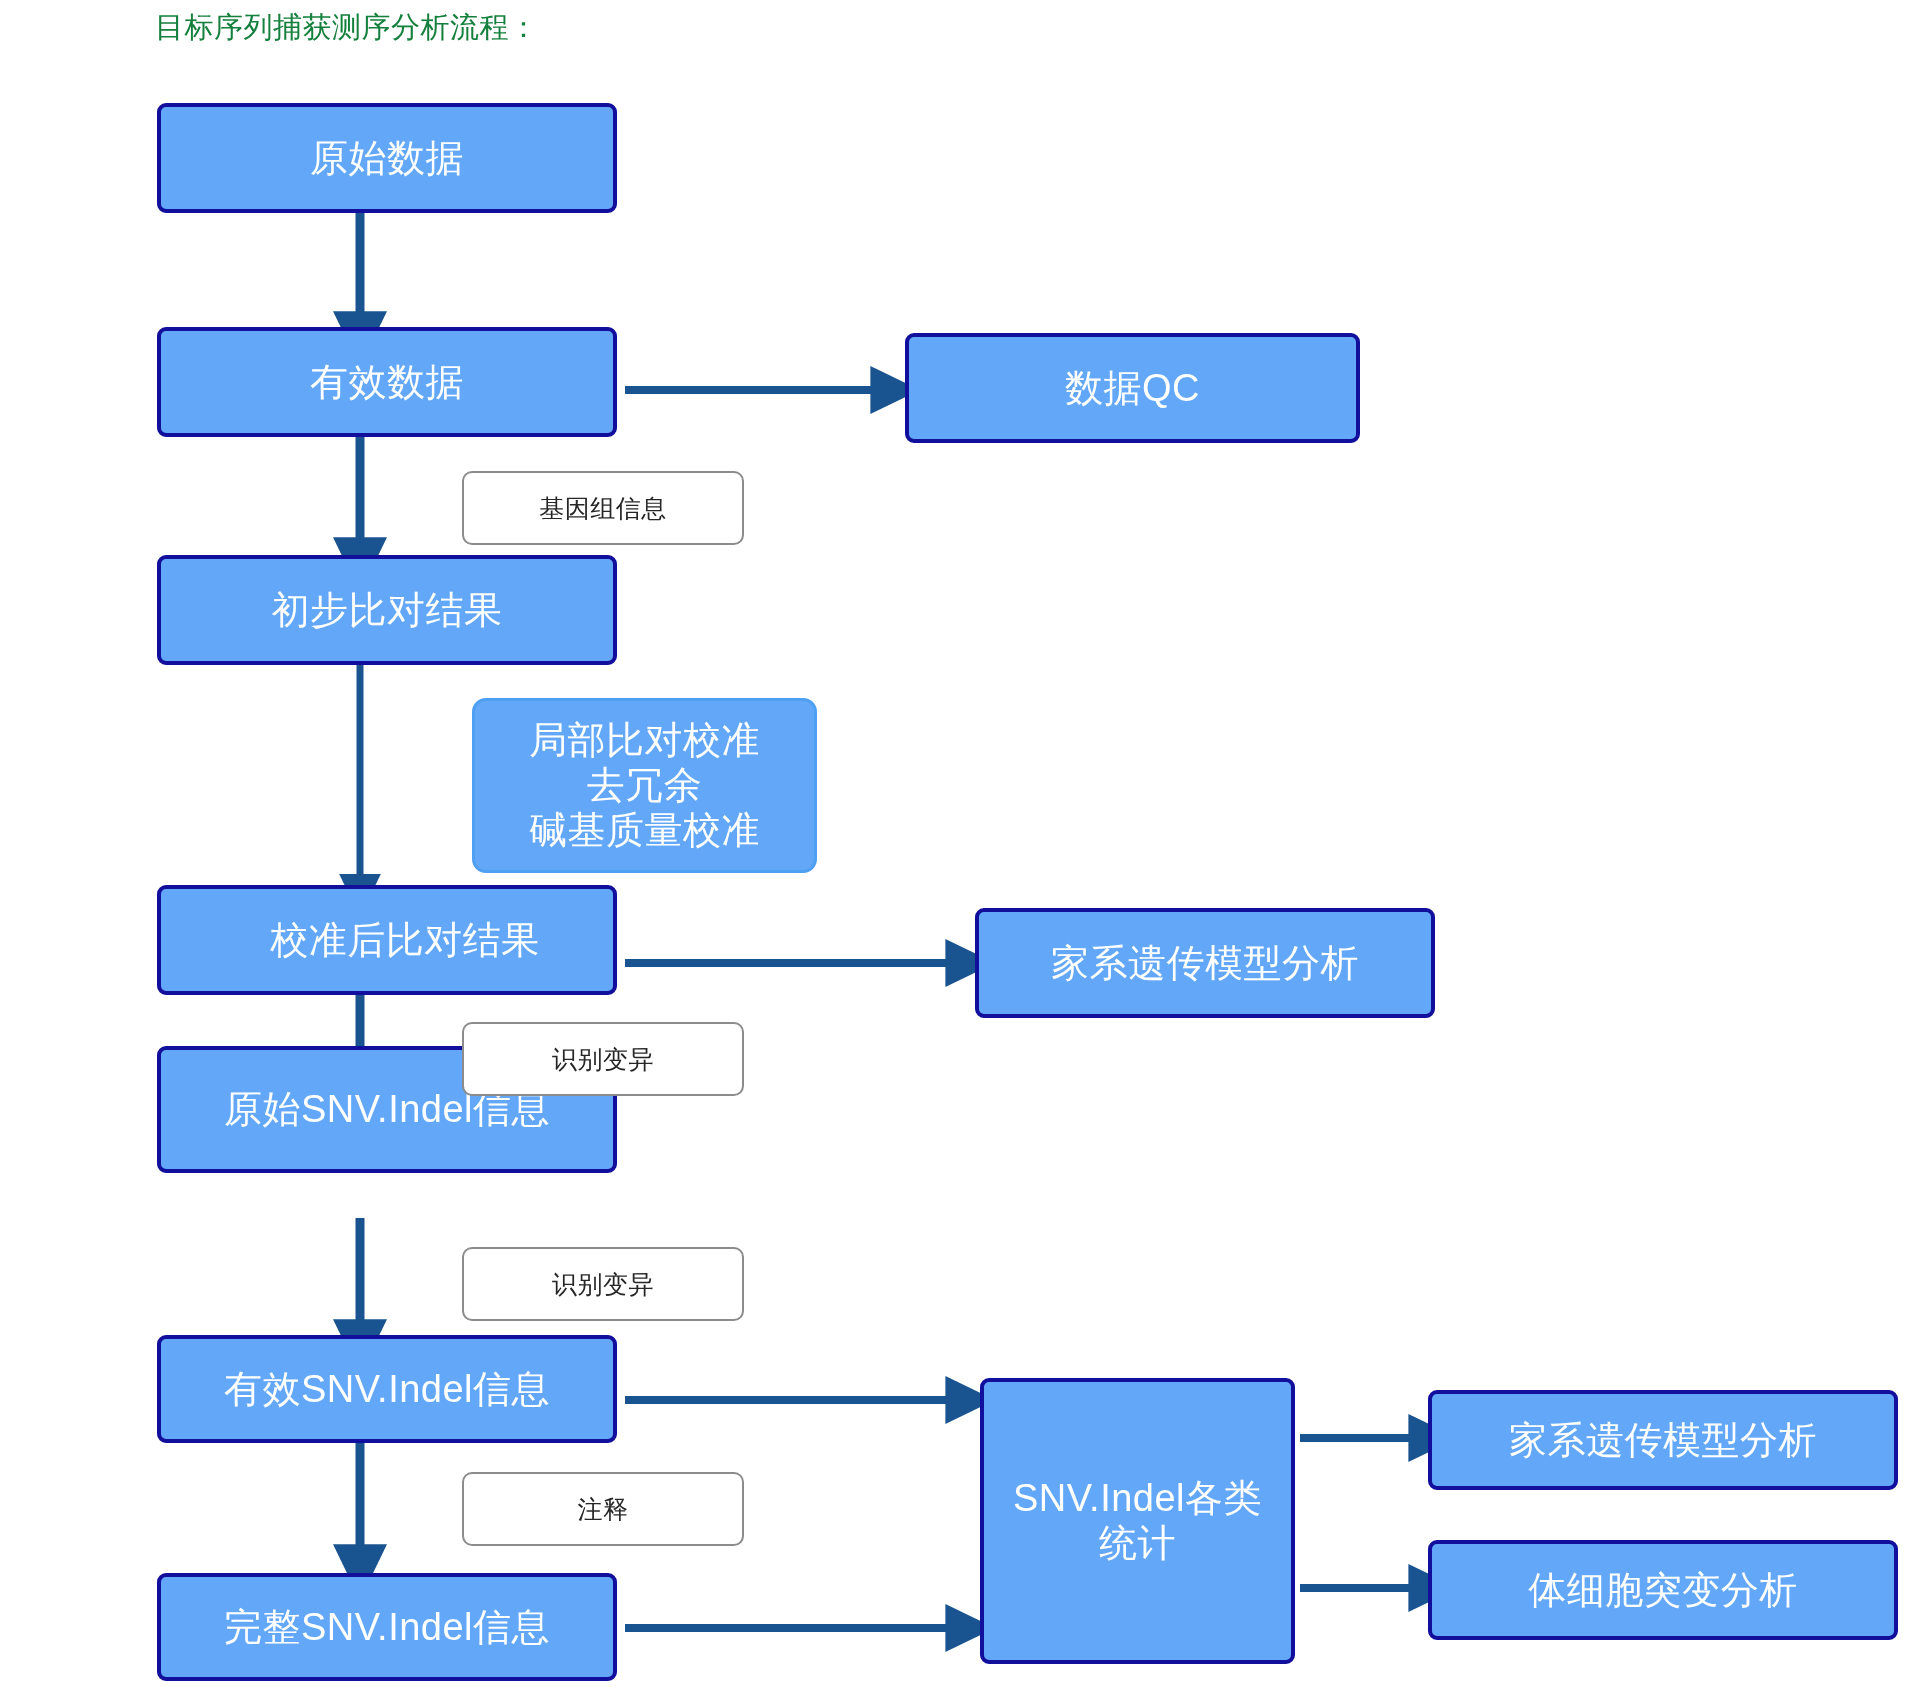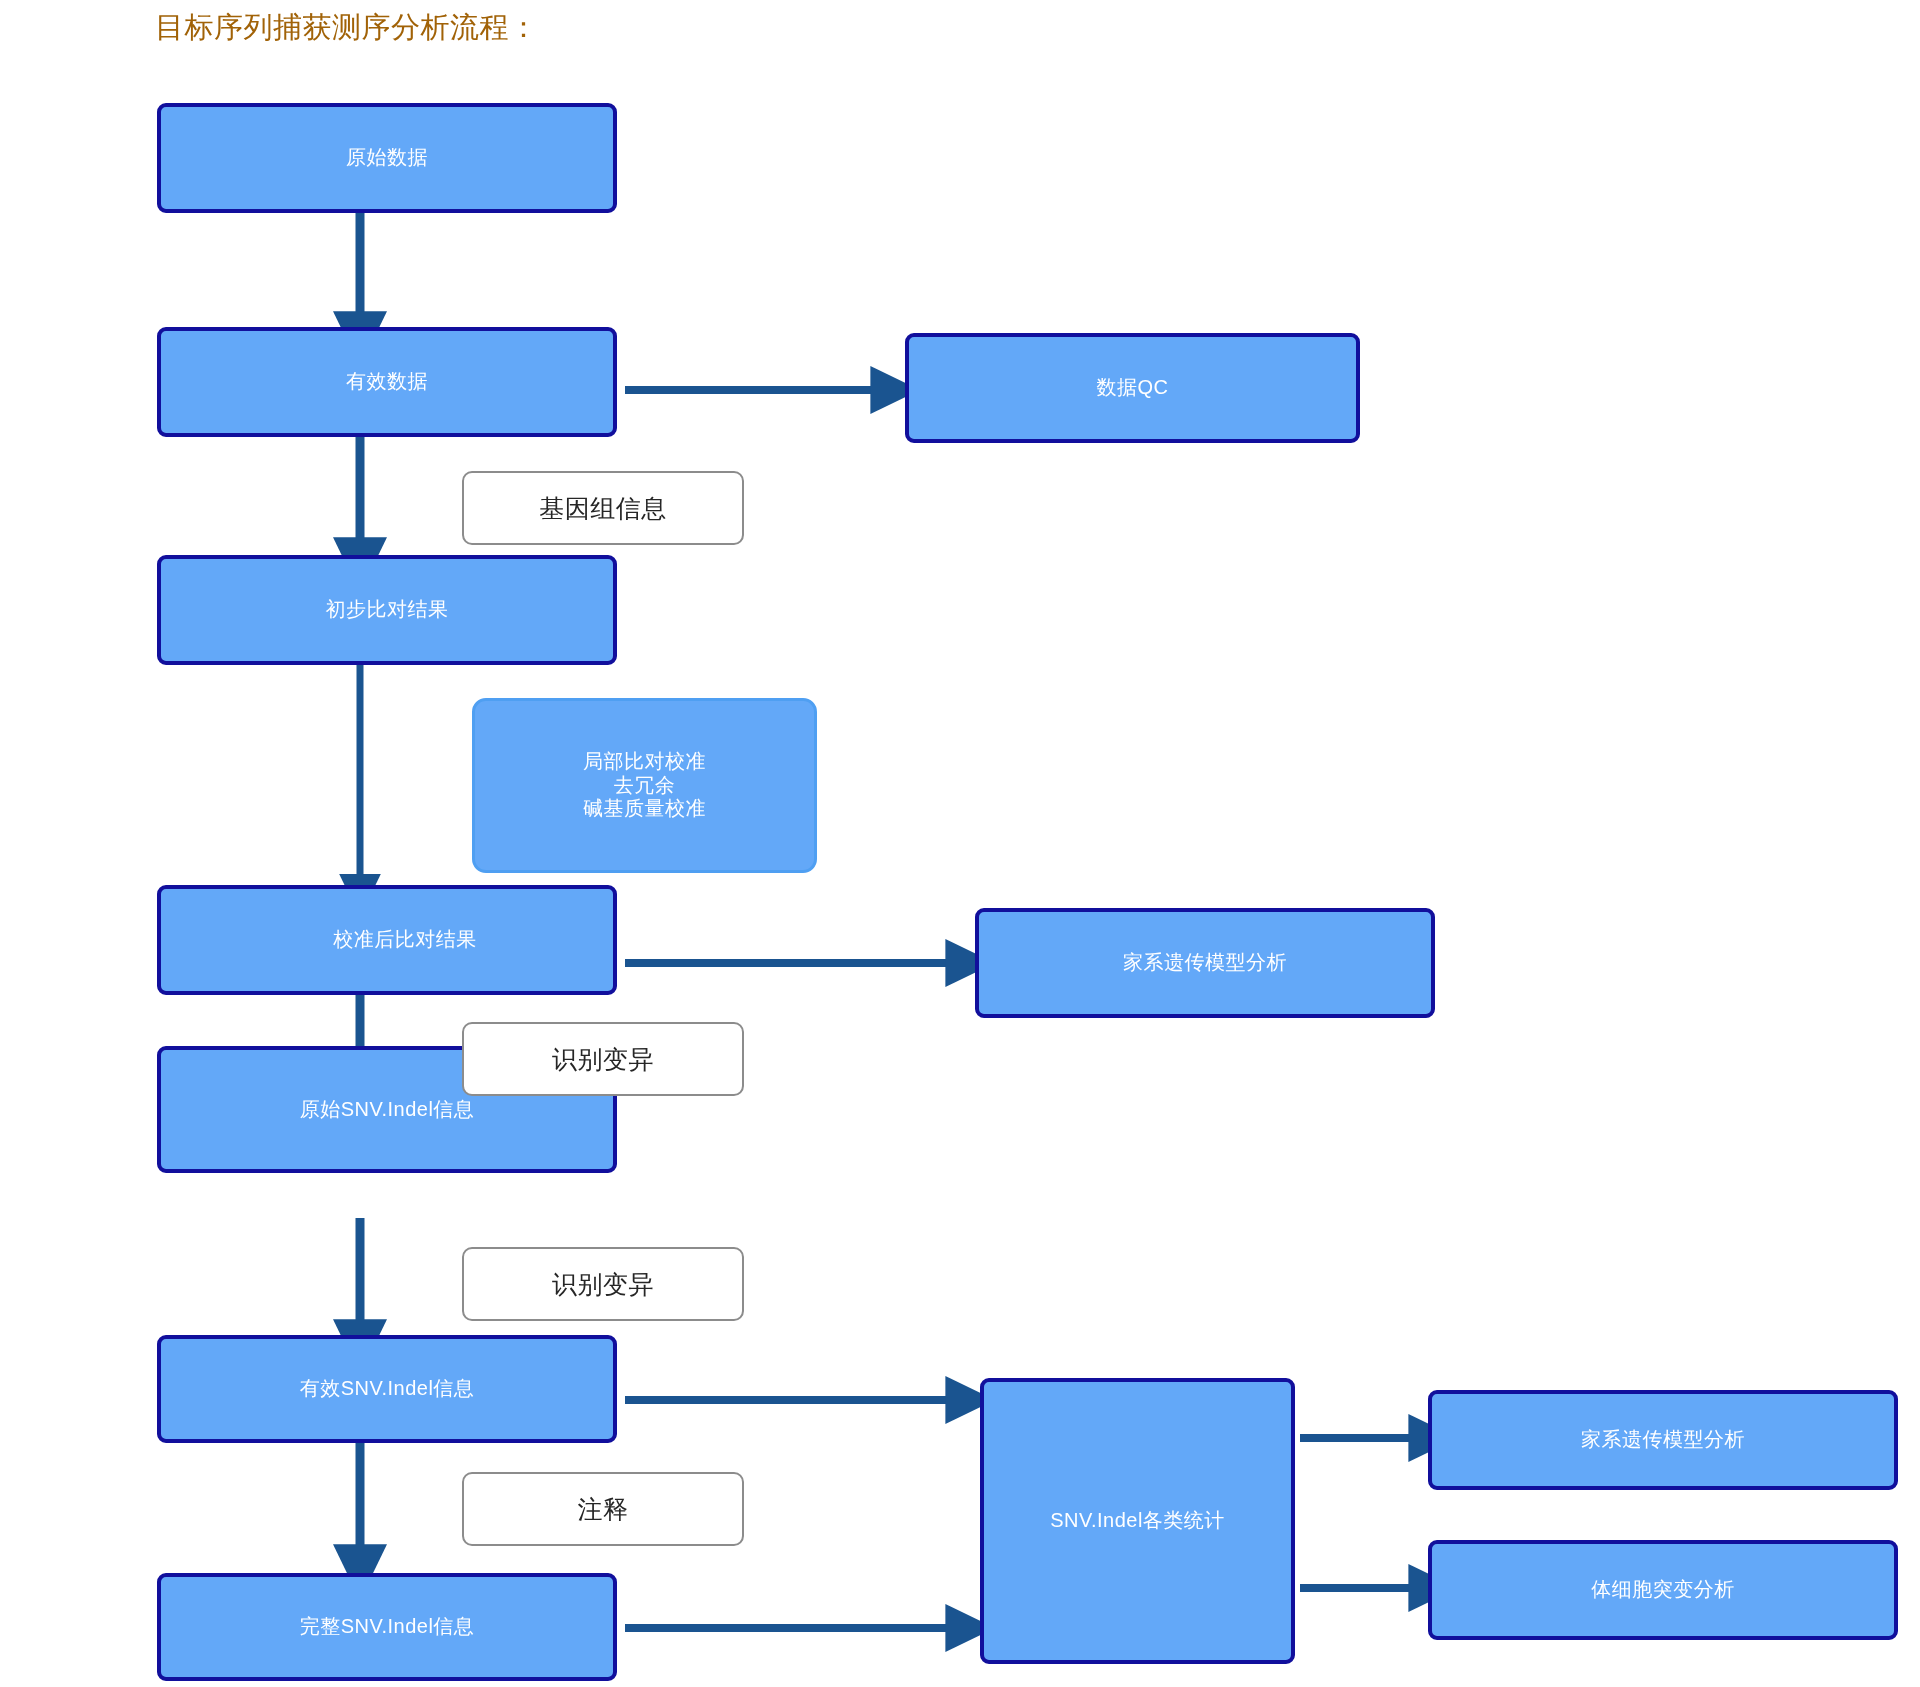--- a/index.html
+++ b/index.html
@@ -17,34 +17,34 @@
     background: #ffffff;
     overflow: hidden;
   }
 
   
   .title {
     position: absolute;
     left: 155px;
     top: 8px;
     font-size: 29px;
-    color: #a16207;
+    color: #15803d;
     letter-spacing: 0.5px;
     white-space: nowrap;
   }
 
   
   .node {
     position: absolute;
     box-sizing: border-box;
     background: #63a8f8;
     border: 4px solid #110f9c;
     border-radius: 9px;
     color: #ffffff;
-    font-size: 20px;
+    font-size: 38px;
     line-height: 1.18;
     display: flex;
     align-items: center;
     justify-content: center;
     text-align: center;
     padding: 4px 12px;
     letter-spacing: 0.5px;
   }
 
   

